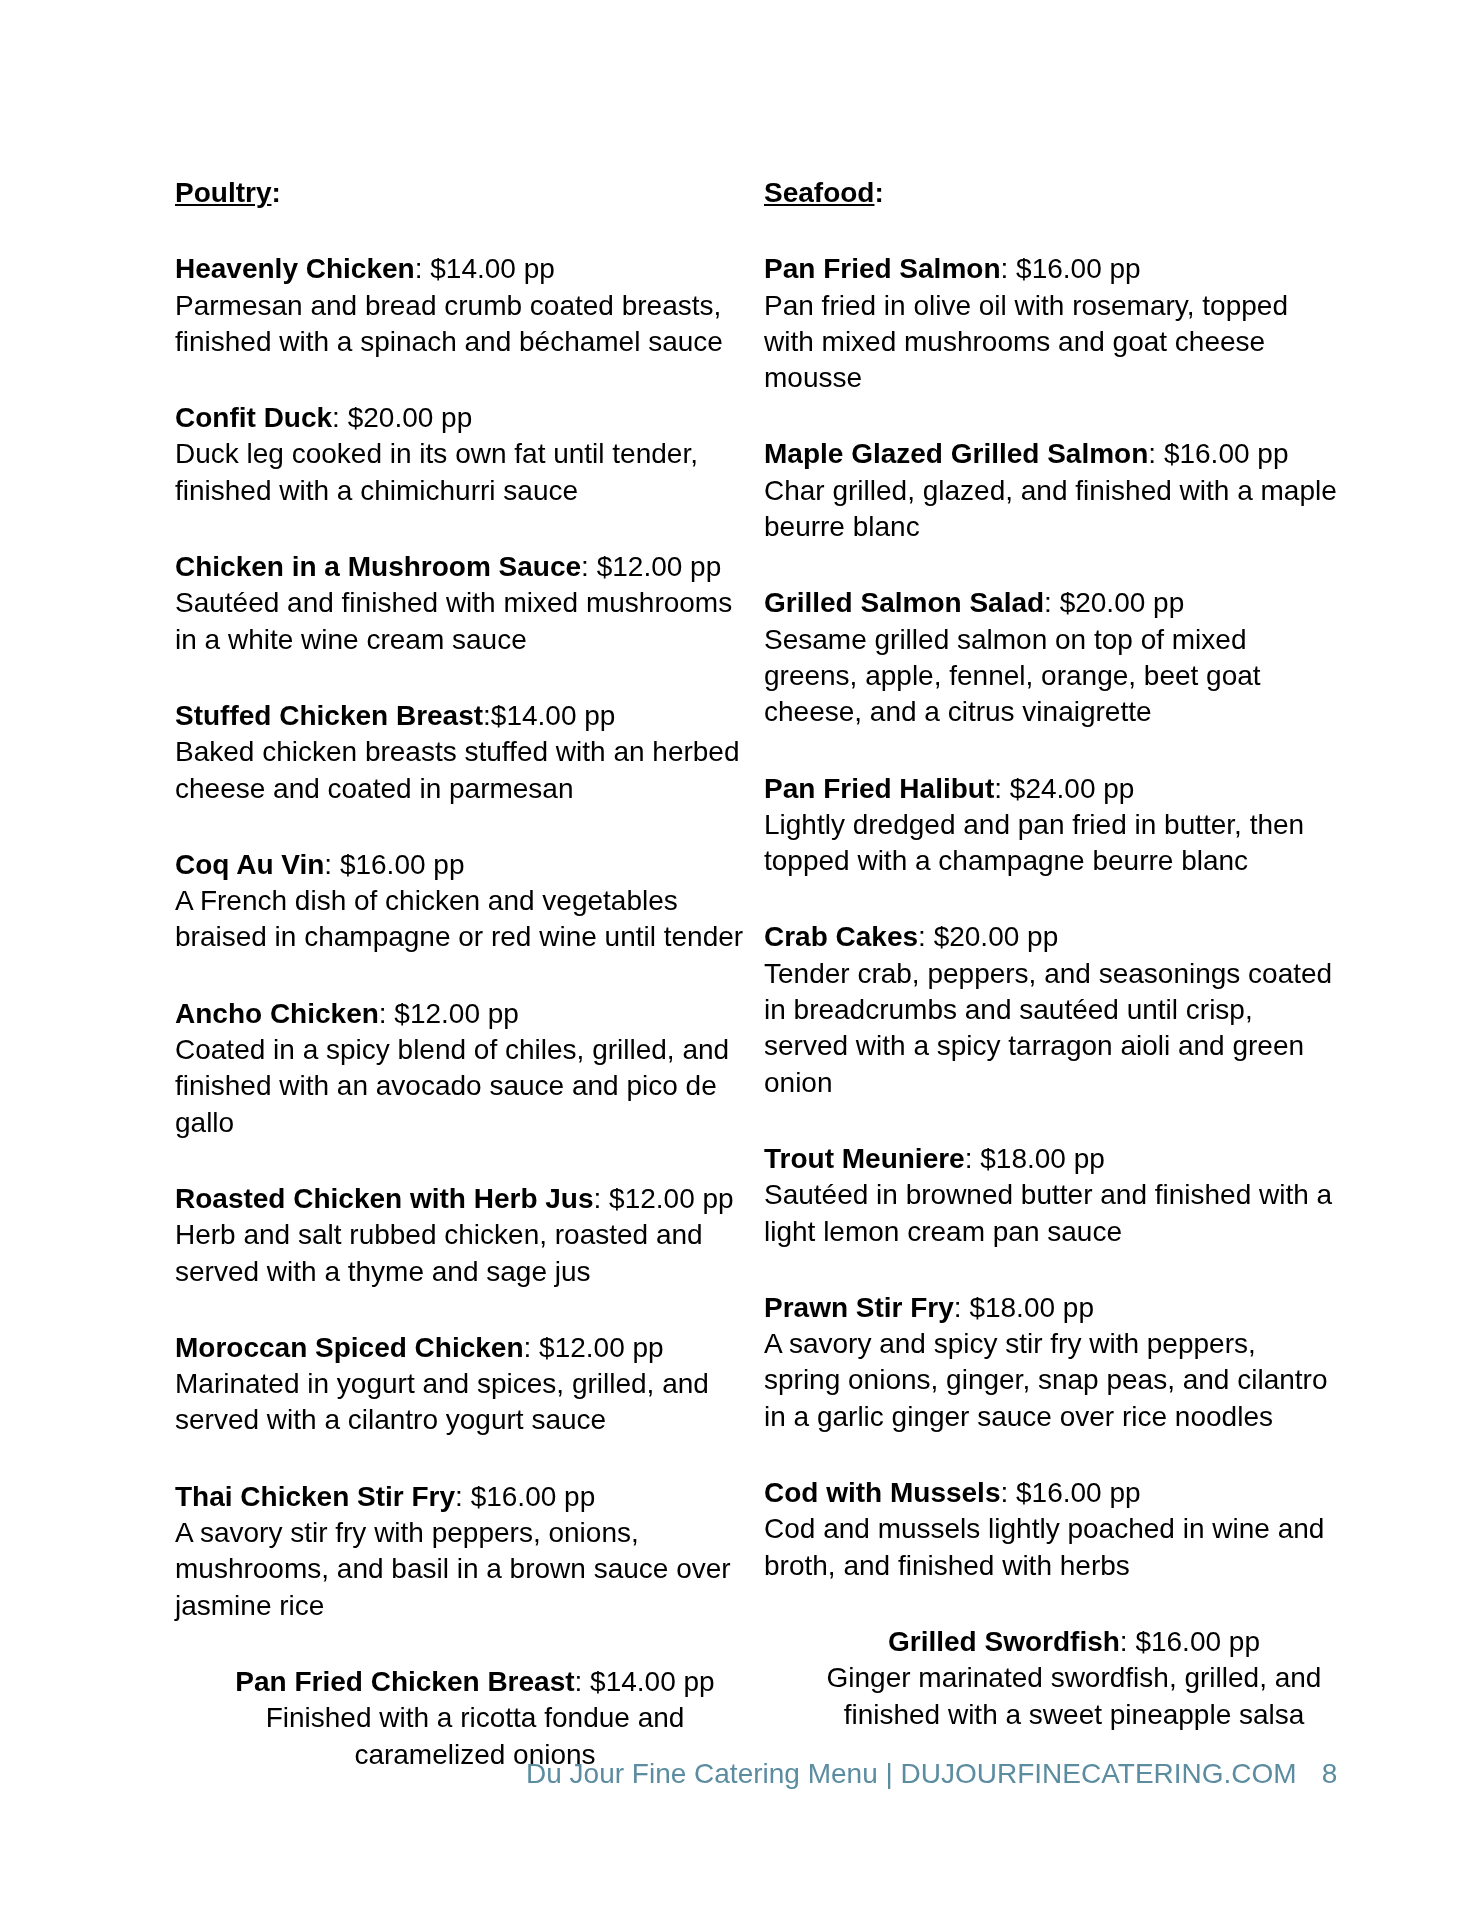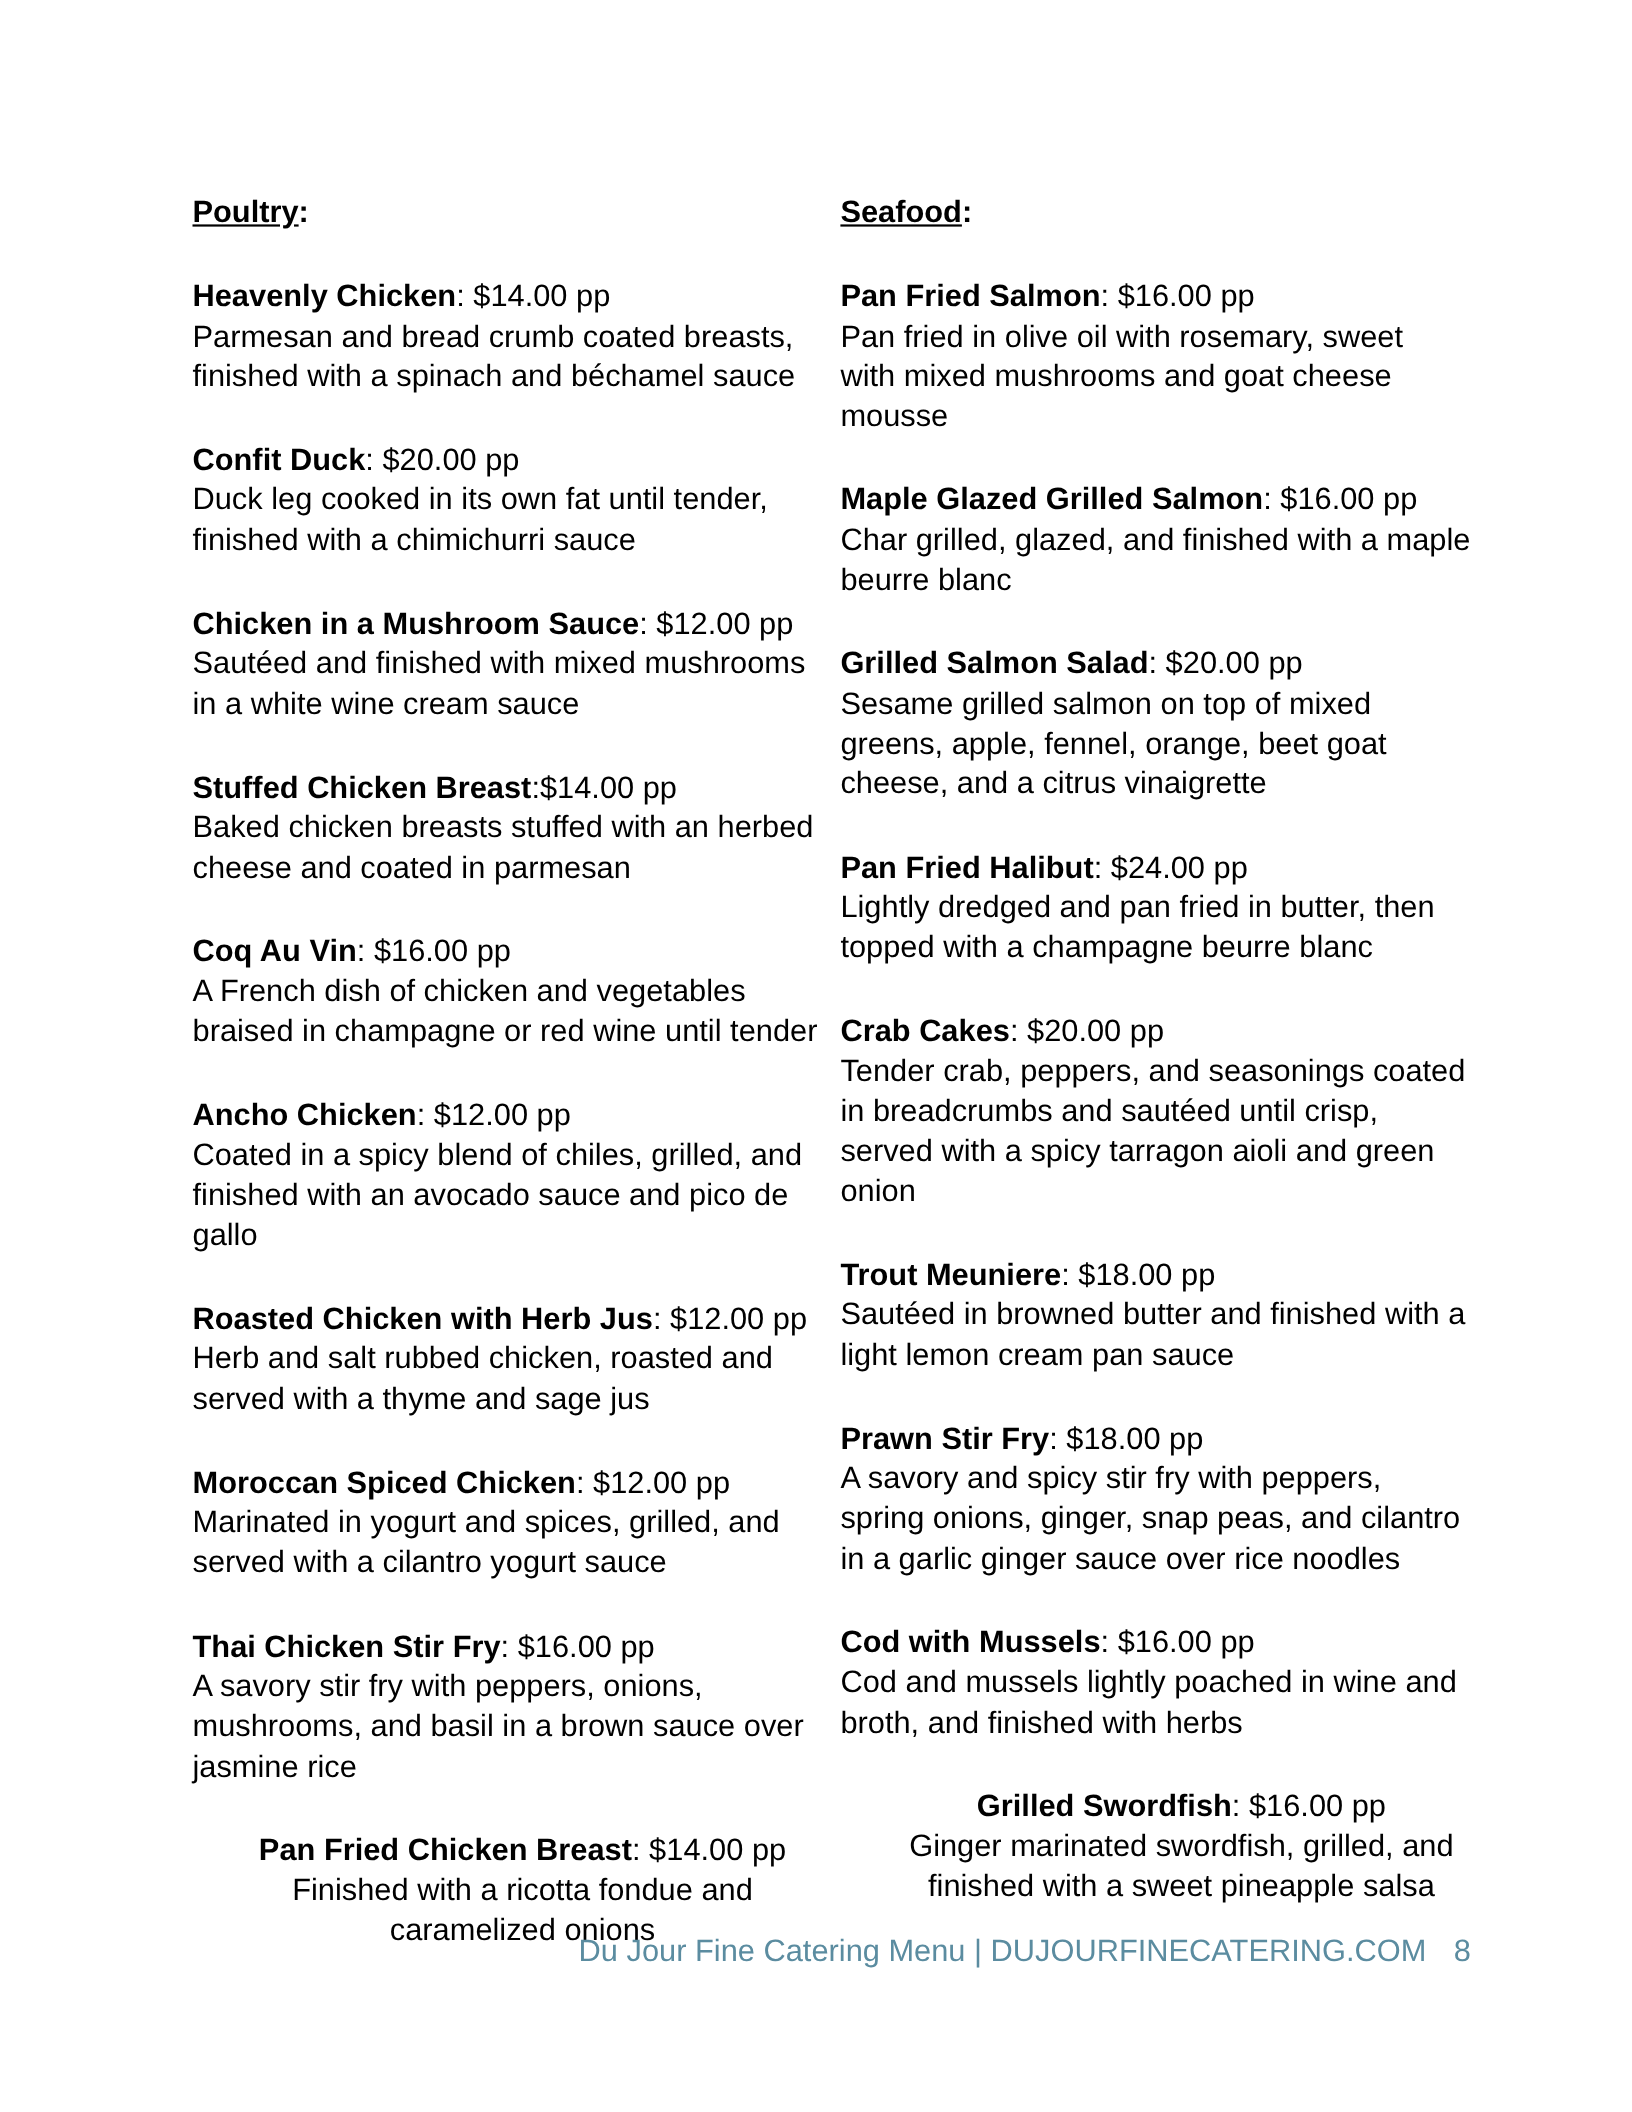--- a/index.html
+++ b/index.html
@@ -118,21 +118,21 @@
 caramelized onions</div>
   </div>
 </div>
   </div>
 
   <div class="column column-right">
     <div class="col-heading"><span class="heading-word">Seafood</span><span class="heading-colon">:</span></div>
     <div class="items">
   <div class="menu-item">
     <div class="item-title"><span class="item-name">Pan Fried Salmon</span><span class="item-price">: $16.00 pp</span></div>
-    <div class="item-desc">Pan fried in olive oil with rosemary, sweet
+    <div class="item-desc">Pan fried in olive oil with rosemary, topped
 with mixed mushrooms and goat cheese
 mousse</div>
   </div>
 
   <div class="menu-item">
     <div class="item-title"><span class="item-name">Maple Glazed Grilled Salmon</span><span class="item-price">: $16.00 pp</span></div>
     <div class="item-desc">Char grilled, glazed, and finished with a maple
 beurre blanc</div>
   </div>
 

